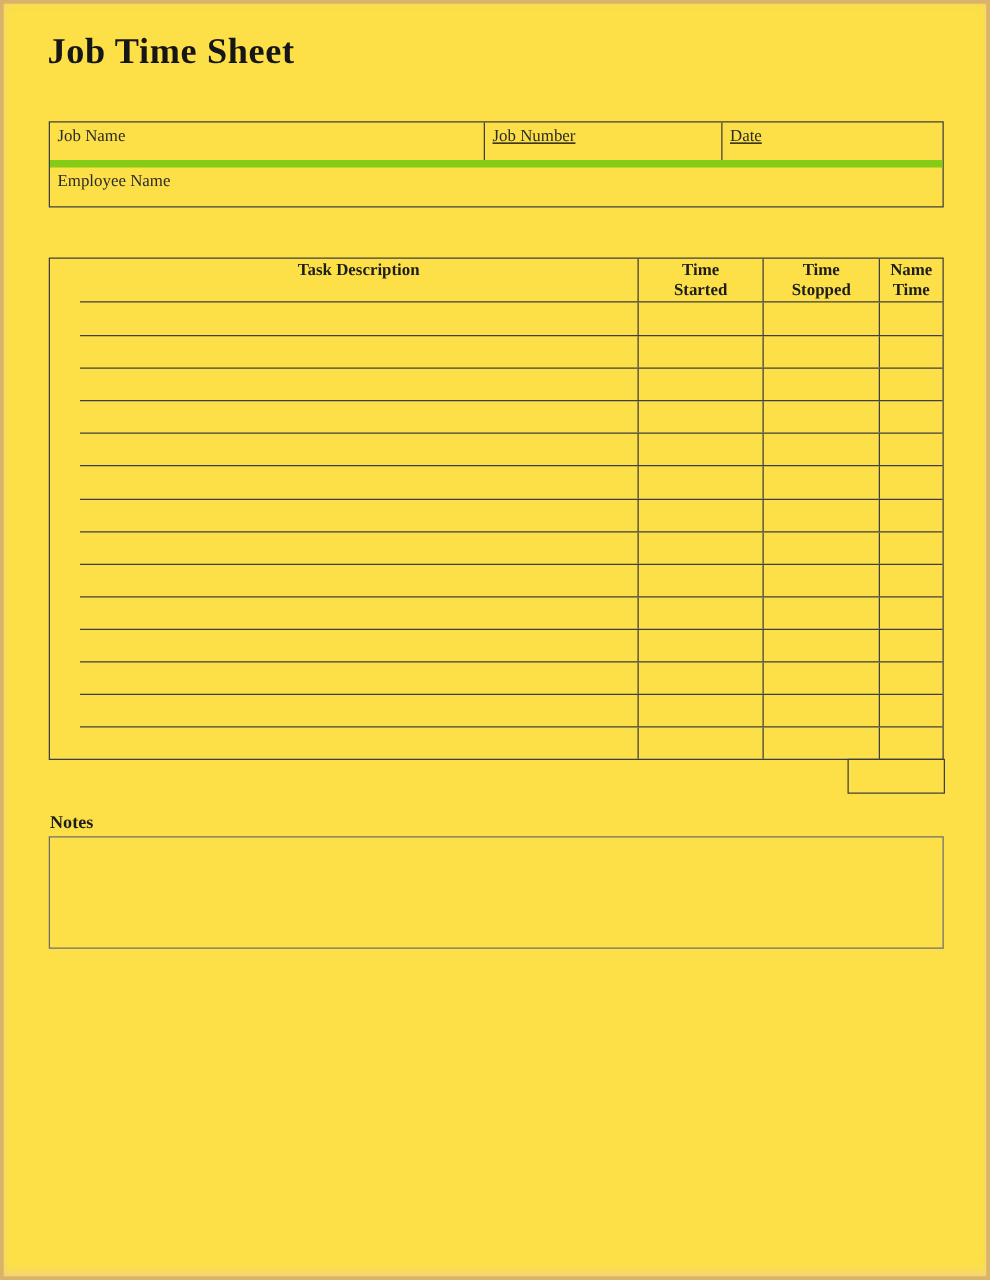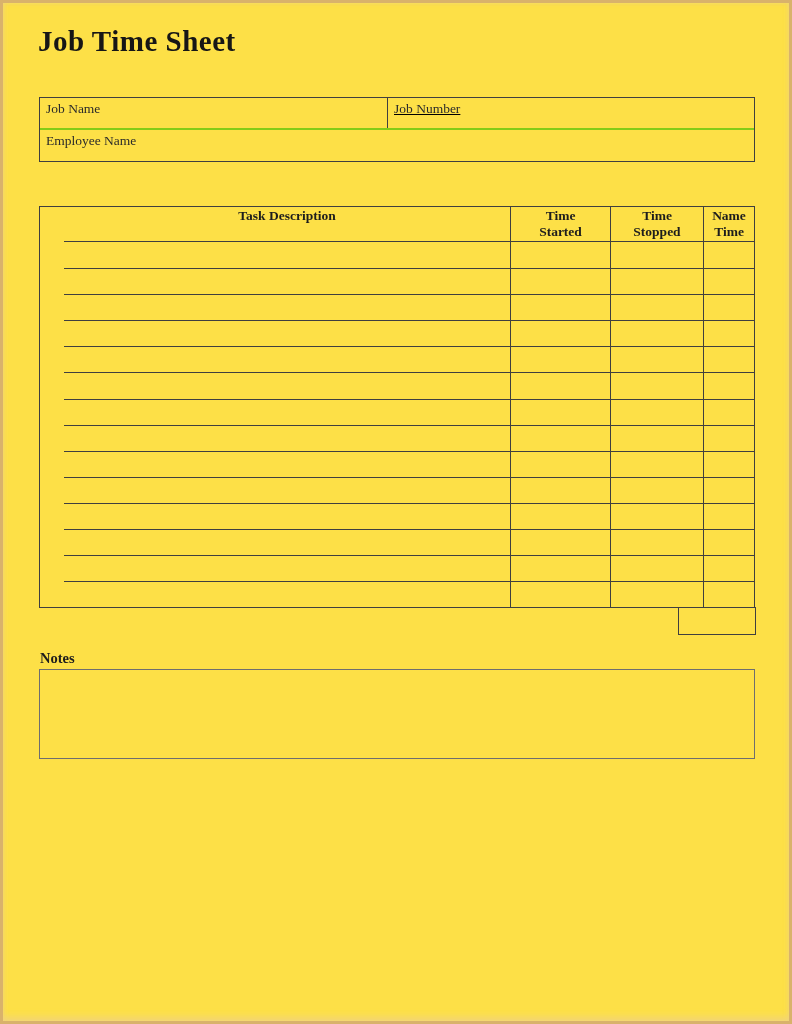--- a/index.html
+++ b/index.html
@@ -31,21 +31,21 @@
   }
 
   
   .info-table {
     position: absolute; left: 36px; top: 94px; width: 716px;
     box-sizing: border-box;
     border: 1px solid #3f3f3f;
   }
   .info-row { display: flex; }
   .info-row.r1 { height: 30px; }
-  .info-row.r2 { height: 31px; border-top: 2px solid #84cc16; }
+  .info-row.r2 { height: 31px; border-top: 6px solid #84cc16; }
   .icell { box-sizing: border-box; overflow: hidden; }
   .icell + .icell { border-left: 1px solid #3f3f3f; text-decoration: underline; }
   .w-jobname { width: 347px; }
   .w-jobnumber { width: 190px; }
   .w-date { flex: 1; }
   .w-employee { width: 100%; }
   .flabel {
     display: block;
     font-size: 13.5px; color: #2b2b2b;
     padding: 3px 0 0 6px;
@@ -106,20 +106,24 @@
   <h1 class="title">Job Time Sheet</h1>
 
   <div class="info-table">
     <div class="info-row r1">
       <div class="icell w-jobname">
         <span class="flabel">Job Name</span>
         <span></span>
       </div>
       <div class="icell w-jobnumber">
         <span class="flabel">Job Number</span>
+        <span></span>
+      </div>
+      <div class="icell w-date">
+        <span class="flabel">Date</span>
         <span></span>
       </div>
     </div>
     <div class="info-row r2">
       <div class="icell w-employee">
         <span class="flabel">Employee Name</span>
         <span></span>
       </div>
     </div>
   </div>

